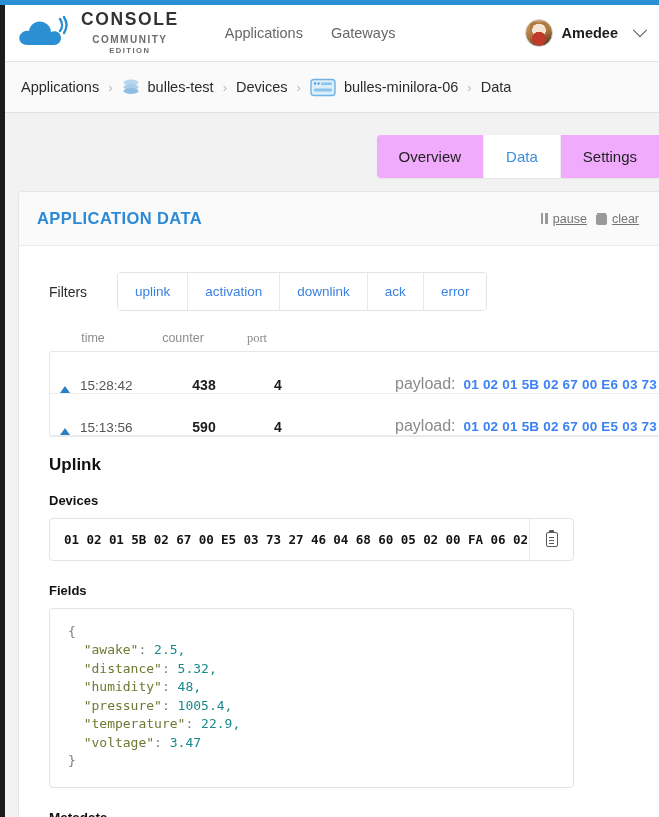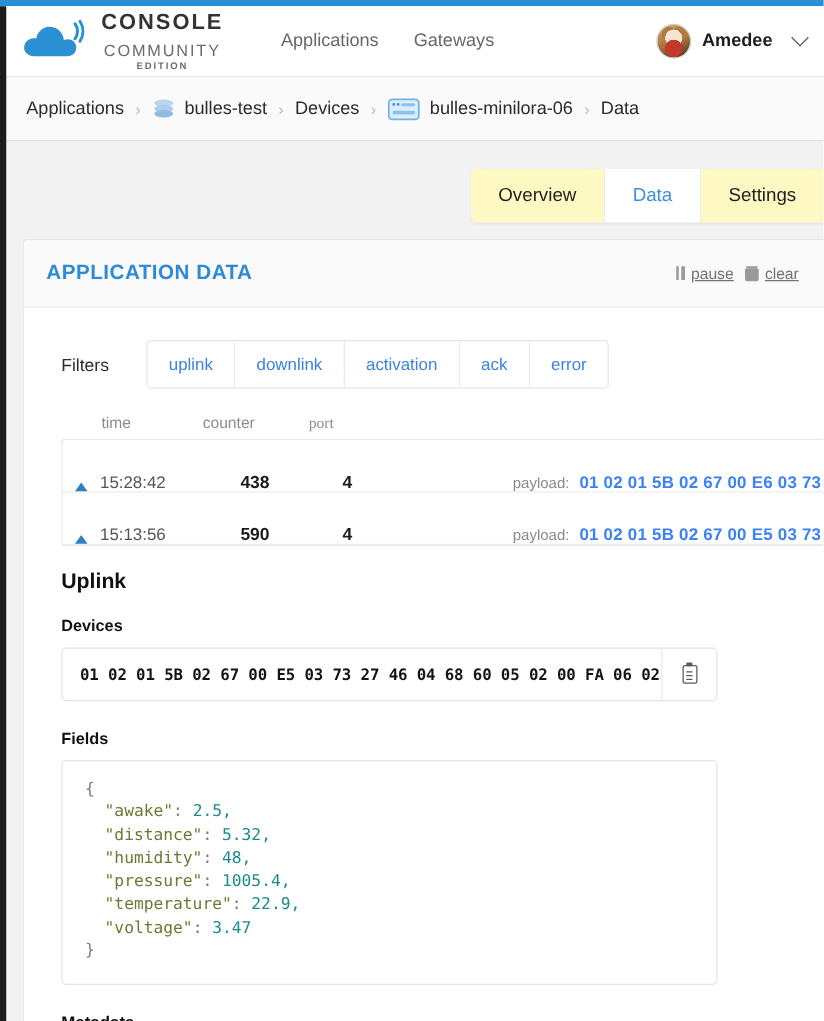--- a/index.html
+++ b/index.html
@@ -29,21 +29,21 @@
     border-bottom: 1px solid #e3e3e3;
   }
   .logo-wrap { display: flex; align-items: center; gap: 3px; text-align: center; }
   .cloud-icon { width: 62px; height: 36px; position: relative; flex: none; }
   .brand-text { line-height: 1; }
   .brand-title {
     font-size: 17.5px; font-weight: bold; letter-spacing: 1.6px;
     color: #333333;
   }
   .brand-sub {
-    font-size: 13px; font-weight: normal; letter-spacing: 1.5px;
+    font-size: 10px; font-weight: bold; letter-spacing: 1.5px;
     color: #6b6b6b; margin-top: 7px;
   }
   .brand-sub2 {
     font-size: 7.6px; font-weight: bold; letter-spacing: 1.5px;
     color: #6b6b6b; margin-top: 2px;
   }
   .nav-links { display: flex; gap: 28px; margin-left: 46px; }
   .nav-link {
     font-size: 14.5px; color: #676767; cursor: pointer;
   }
@@ -90,21 +90,21 @@
   .tabbar {
     height: 78px; position: relative; margin-left: 5px;
   }
   .tabs {
     position: absolute; right: 0; top: 22px;
     display: flex;
     border-radius: 4px 0 0 4px; overflow: hidden;
     box-shadow: 0 1px 2px rgba(0,0,0,0.06);
   }
   .tab {
-    background: #fef9c3; padding: 13px 22px;
+    background: #f0abfc; padding: 13px 22px;
     font-size: 15px; color: #1f1f1f; cursor: pointer;
     border-right: 1px solid #ececec;
   }
   .tab:last-child { border-right: none; }
   .tab.active { background: #ffffff; color: #3b8fdd; }
 
   
   .card {
     margin-left: 18px; margin-right: 0;
     background: #ffffff;
@@ -178,21 +178,21 @@
     border-bottom: 7px solid #2d7fc4;
     cursor: pointer; margin-right: 10px;
   }
   .td-time { width: 78px; font-size: 13.5px; color: #555555; }
   .td-counter { width: 92px; text-align: center; font-size: 14px; color: #1c1c1c; font-weight: bold; }
   .td-port { width: 56px; text-align: center; font-size: 14px; color: #1c1c1c; font-weight: bold; }
   .td-payload {
     margin-left: auto; display: flex; align-items: baseline; gap: 8px;
     white-space: nowrap; overflow: hidden; padding-right: 2px;
   }
-  .pl-label { font-size: 12px; color: #8a8a8a; }
+  .pl-label { font-size: 16px; color: #8a8a8a; }
   .pl-hex {
     font-size: 13.5px; color: #3b82f6; font-weight: bold;
     letter-spacing: 0.2px;
   }
 
   
   .detail { padding: 18px 0 0 30px; }
   .detail-h {
     font-size: 17px; font-weight: bold; color: #111111; margin-bottom: 18px;
   }
@@ -347,22 +347,22 @@
           <span class="trash-ico"></span>
           <span class="act-label">clear</span>
         </span>
       </span>
     </div>
 
     <div class="filters-row">
       <span class="filters-label">Filters</span>
       <span class="filter-group">
         <span class="filter-btn">uplink</span>
+        <span class="filter-btn">activation</span>
         <span class="filter-btn">downlink</span>
-        <span class="filter-btn">activation</span>
         <span class="filter-btn">ack</span>
         <span class="filter-btn">error</span>
       </span>
     </div>
 
     <div class="table-wrap">
       <div class="thead">
         <span class="th-time">time</span>
         <span class="th-counter">counter</span>
         <span class="th-port">port</span>

